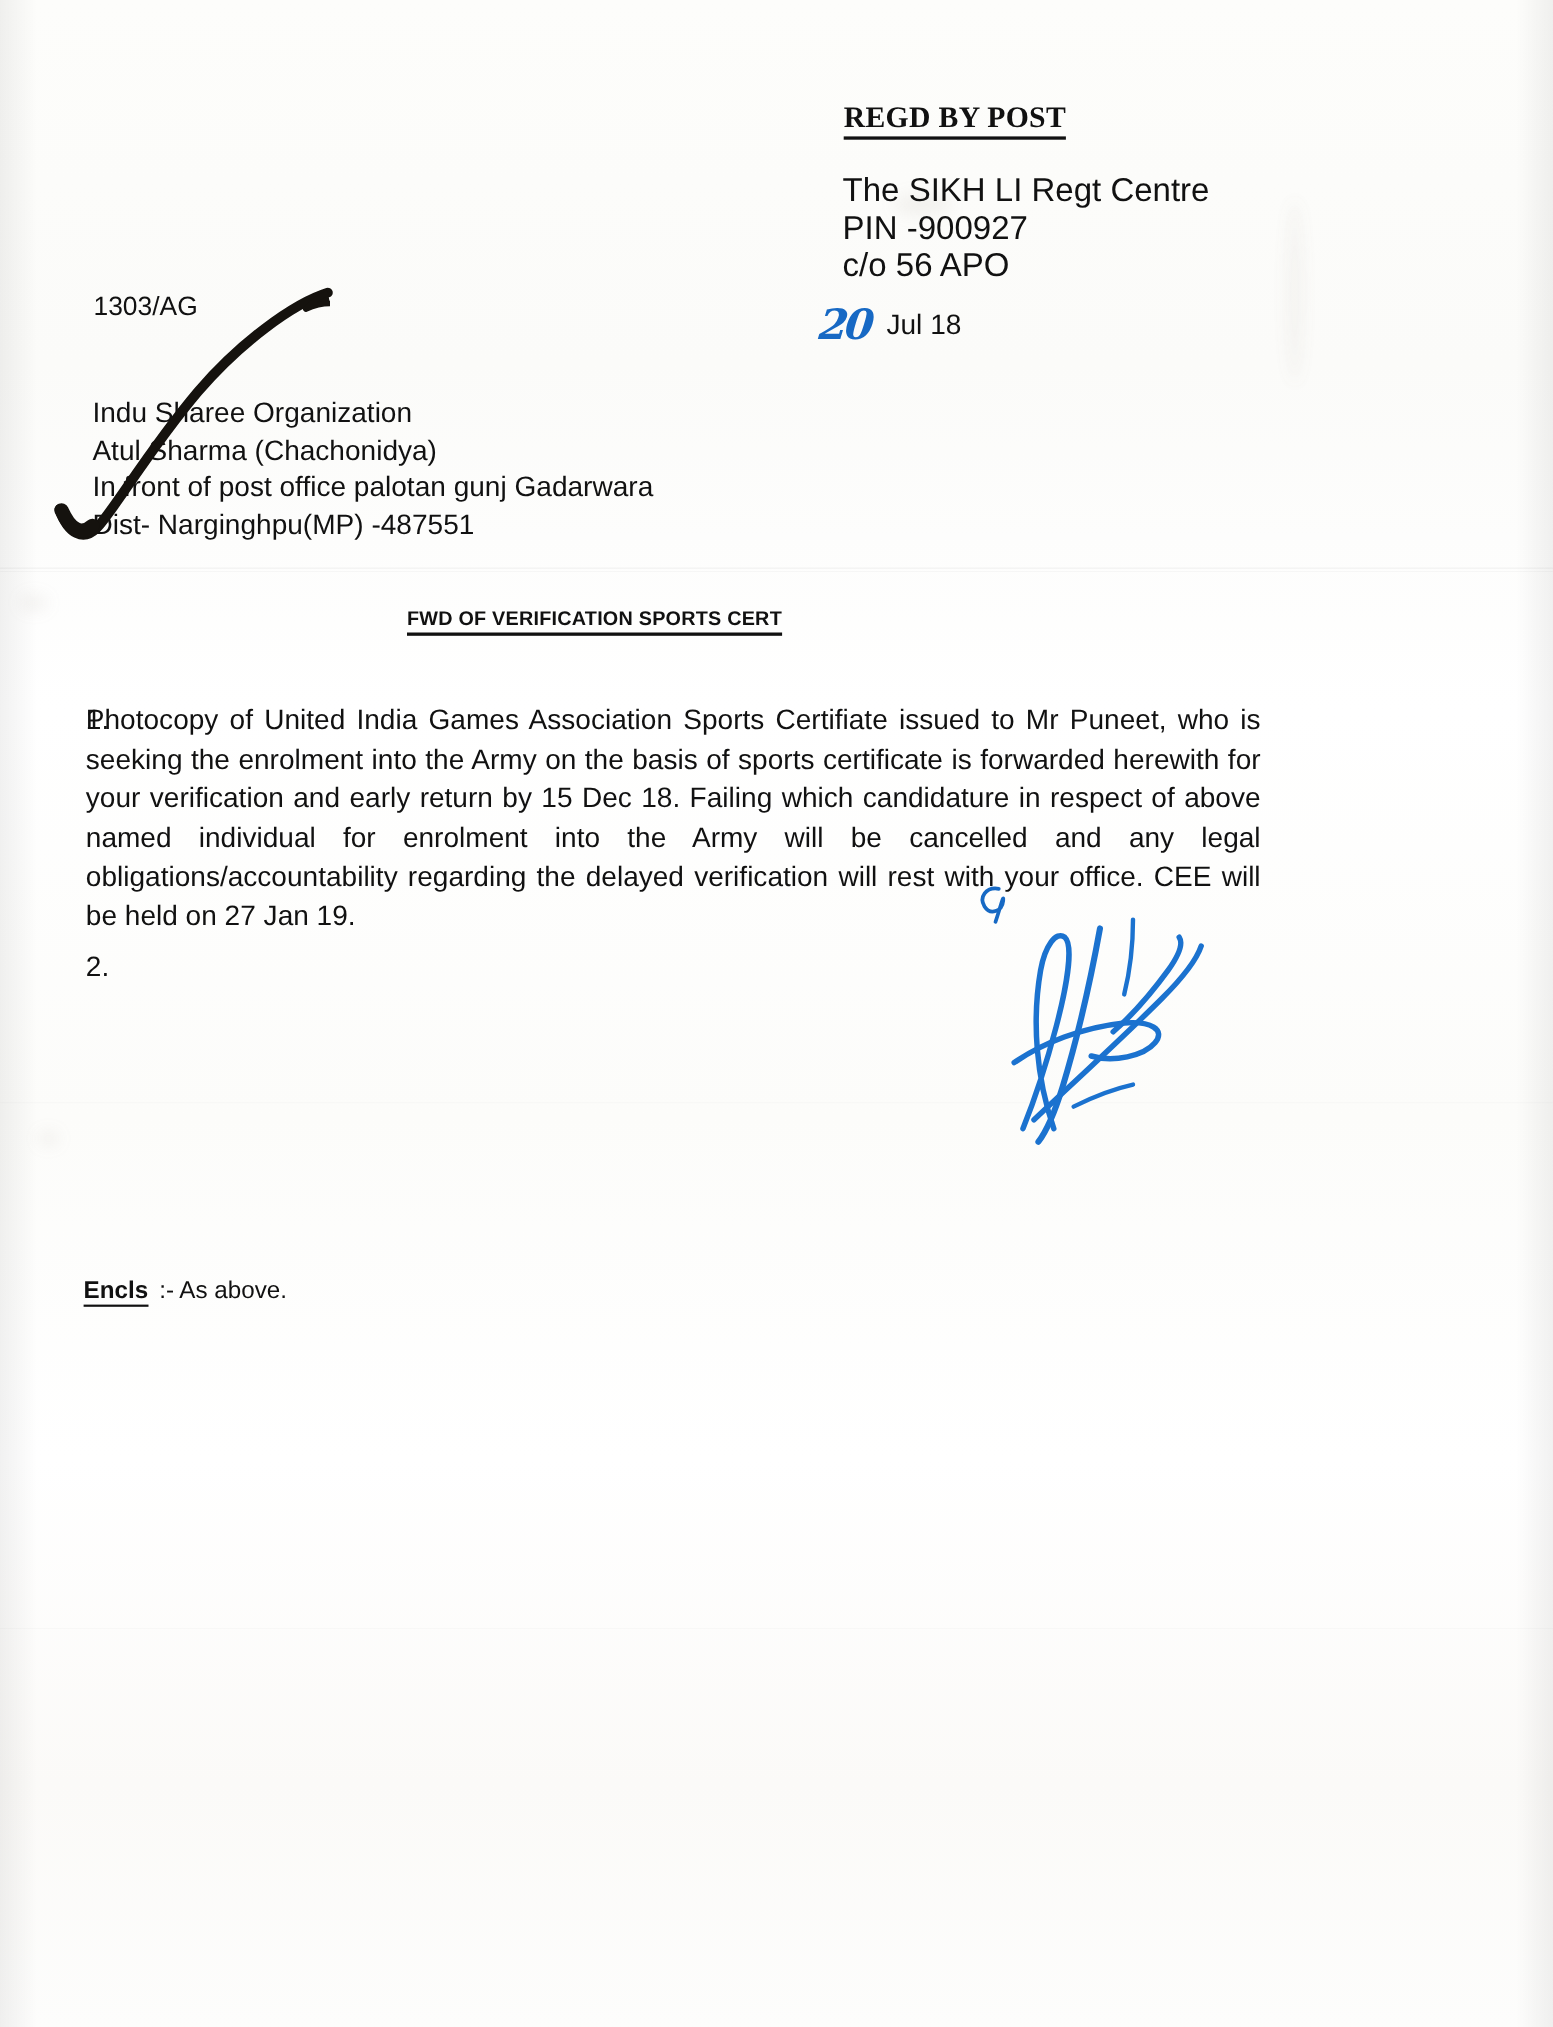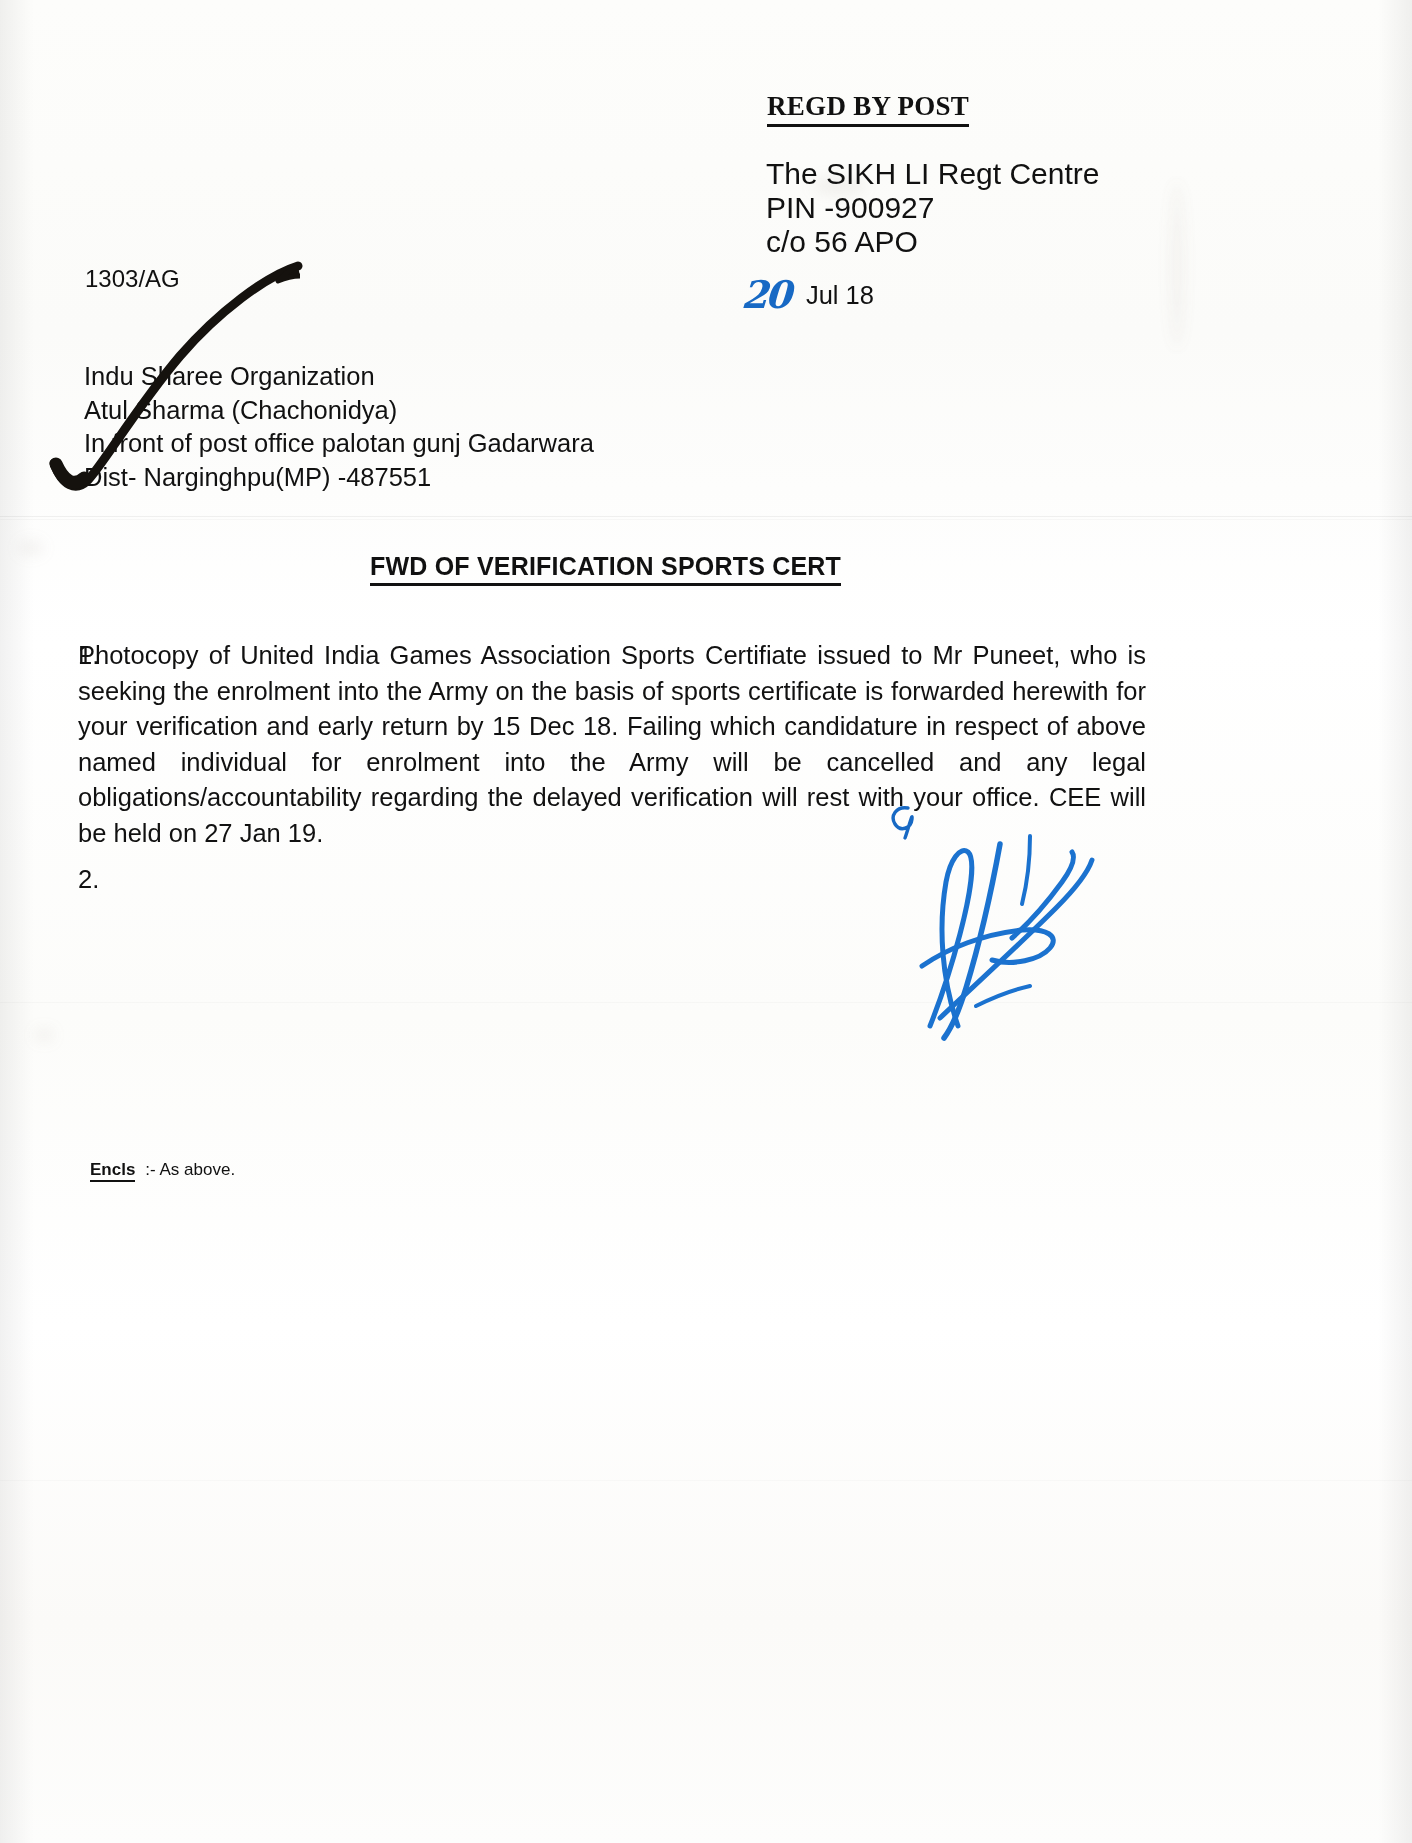--- a/index.html
+++ b/index.html
@@ -55,36 +55,36 @@
     position:relative; top:4px; letter-spacing:-3px;
     transform:skewX(-6deg); display:inline-block;
   }
   .dateline .typed { margin-left:14px; }
 
   .addr { position:absolute; left:84px; top:360px; font-size:25.5px; line-height:33.5px; }
   .addr div { white-space:nowrap; }
 
   .subject {
     position:absolute; left:370px; top:552px;
-    font-size:25px; font-weight:bold; letter-spacing:.2px;
+    font-size:18px; font-weight:bold; letter-spacing:.2px;
     border-bottom:3px solid #111; padding-bottom:2px;
   }
 
   
   .para { position:absolute; font-size:25.5px; line-height:35.5px; text-align:justify; }
   .para .num { position:absolute; left:0; top:0; }
 
   #para1 { left:78px; top:638px; width:1068px; }
   #para1 .body { text-indent:88px; }
   #para2 { left:78px; top:862px; width:1068px; }
 
   .signblock { position:absolute; left:840px; top:1026px; font-size:25.5px; line-height:33.5px; }
   .signblock div { white-space:nowrap; }
 
-  .encls { position:absolute; left:90px; top:1160px; font-size:17px; }
+  .encls { position:absolute; left:76px; top:1160px; font-size:22px; }
   .encls .u { font-weight:bold; border-bottom:2.5px solid #111; padding-bottom:1px; }
   .encls .rest { margin-left:10px; }
 
   
   .ink { position:absolute; pointer-events:none; }
 </style>
 </head>
 <body>
 
 <div id="paper">

